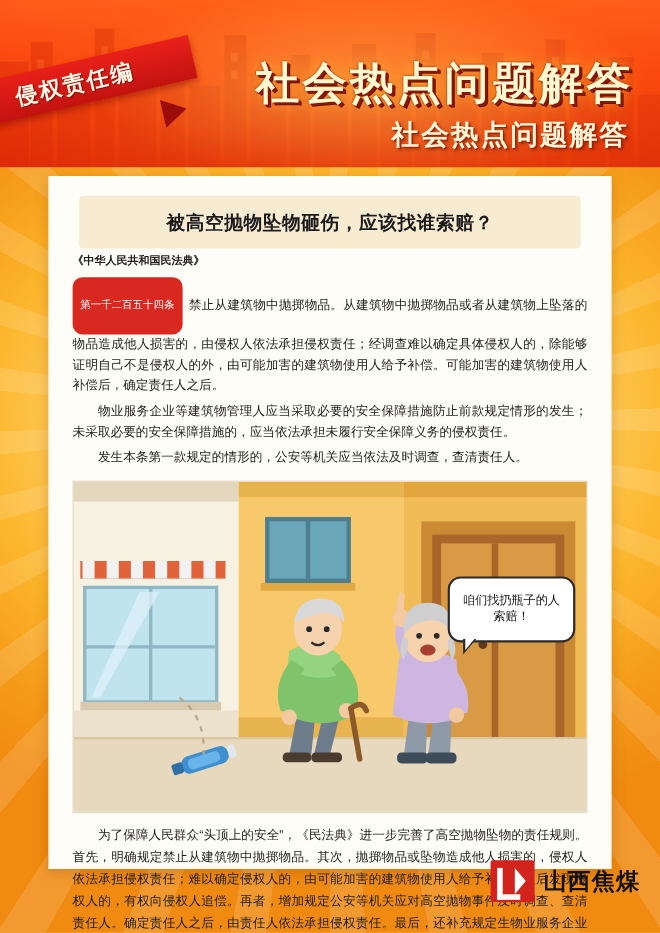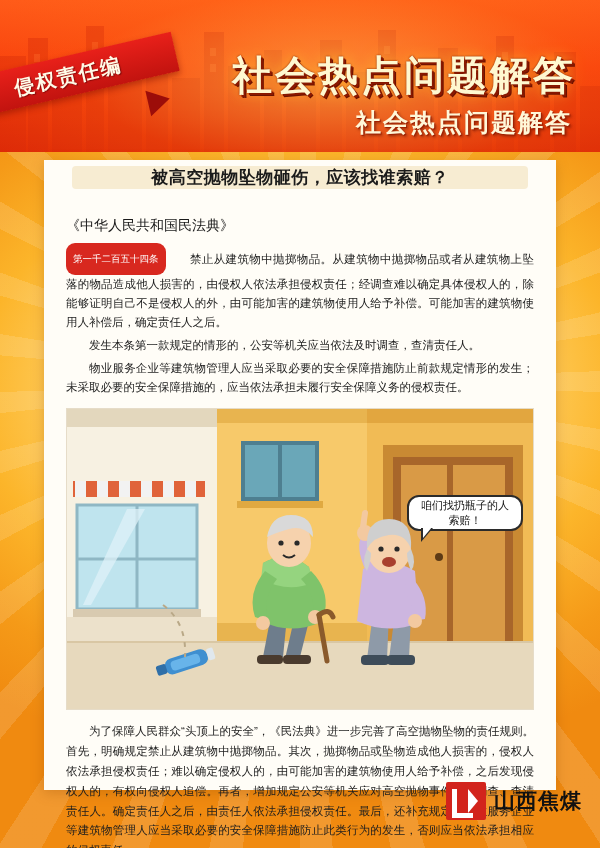--- a/index.html
+++ b/index.html
@@ -115,55 +115,55 @@
   .card {
     position: absolute;
     left: 44px;
     top: 160px;
     width: 512px;
     height: 630px;
     background: #fffdf7;
     box-shadow: 0 3px 12px rgba(140,70,0,0.28);
   }
   .q-banner {
-    margin: 6px 28px 0 28px;
-    height: 23px;
+    margin: 18px 28px 0 28px;
+    height: 48px;
     background: #f7ecd2;
     border-radius: 4px;
     display: flex;
     align-items: center;
     justify-content: center;
   }
   .q-banner span {
     font-size: 17px;
     font-weight: bold;
     color: #1b1b1b;
     letter-spacing: 0.5px;
   }
   .law-name {
-    margin: 28px 0 0 22px;
-    font-size: 14px;
-    font-weight: normal;
+    margin: 4px 0 0 22px;
+    font-size: 10px;
+    font-weight: bold;
     color: #1a1a1a;
   }
   .article-block {
     margin: 8px 22px 0 22px;
     font-size: 11.5px;
     line-height: 1.65;
     color: #1d1d1d;
     text-align: justify;
   }
   .article-tag {
     display: inline-block;
     background: #d8281f;
     color: #fff;
     font-size: 9.5px;
-    padding: 8px 7px;
+    padding: 18px 7px;
     border-radius: 9px;
-    margin-right: 24px;
+    margin-right: 6px;
     vertical-align: 1px;
     white-space: nowrap;
   }
   .para {
     margin: 4px 22px 0 22px;
     font-size: 11.5px;
     line-height: 1.65;
     color: #1d1d1d;
     text-align: justify;
     text-indent: 2em;
@@ -178,21 +178,21 @@
     border: 1px solid #e6dcc8;
   }
   .bubble {
     position: absolute;
     right: 10px;
     top: 86px;
     width: 96px;
     background: #ffffff;
     border: 2px solid #2b2b2b;
     border-radius: 12px;
-    padding: 1px 8px;
+    padding: 13px 8px;
     font-size: 11px;
     line-height: 1.35;
     color: #111;
     text-align: center;
   }
   .bubble:after {
     content: "";
     position: absolute;
     left: 12px;
     bottom: -13px;
@@ -319,22 +319,22 @@
     <div class="q-banner">
       <span>被高空抛物坠物砸伤，应该找谁索赔？</span>
     </div>
 
     <div class="law-name">《中华人民共和国民法典》</div>
 
     <div class="article-block">
       <span class="article-tag">第一千二百五十四条</span><span>禁止从建筑物中抛掷物品。从建筑物中抛掷物品或者从建筑物上坠落的物品造成他人损害的，由侵权人依法承担侵权责任；经调查难以确定具体侵权人的，除能够证明自己不是侵权人的外，由可能加害的建筑物使用人给予补偿。可能加害的建筑物使用人补偿后，确定责任人之后。</span>
     </div>
 
+    <div class="para">物业服务企业等建筑物管理人应当采取必要的安全保障措施防止前款规定情形的发生；未采取必要的安全保障措施的，应当依法承担未履行安全保障义务的侵权责任。</div>
     <div class="para">发生本条第一款规定的情形的，公安等机关应当依法及时调查，查清责任人。</div>
-    <div class="para">物业服务企业等建筑物管理人应当采取必要的安全保障措施防止前款规定情形的发生；未采取必要的安全保障措施的，应当依法承担未履行安全保障义务的侵权责任。</div>
 
     <div class="illus">
       <svg viewBox="0 0 468 300" width="468" height="300">
 
         <rect x="0" y="0" width="468" height="300" fill="#f0e6d2"></rect>
         <rect x="0" y="232" width="468" height="68" fill="#e7d9bd"></rect>
         <rect x="0" y="228" width="468" height="6" fill="#d9c7a4"></rect>
 
         <rect x="0" y="0" width="150" height="232" fill="#f7f1e2"></rect>
         <rect x="0" y="0" width="150" height="18" fill="#e3d7bd"></rect>

